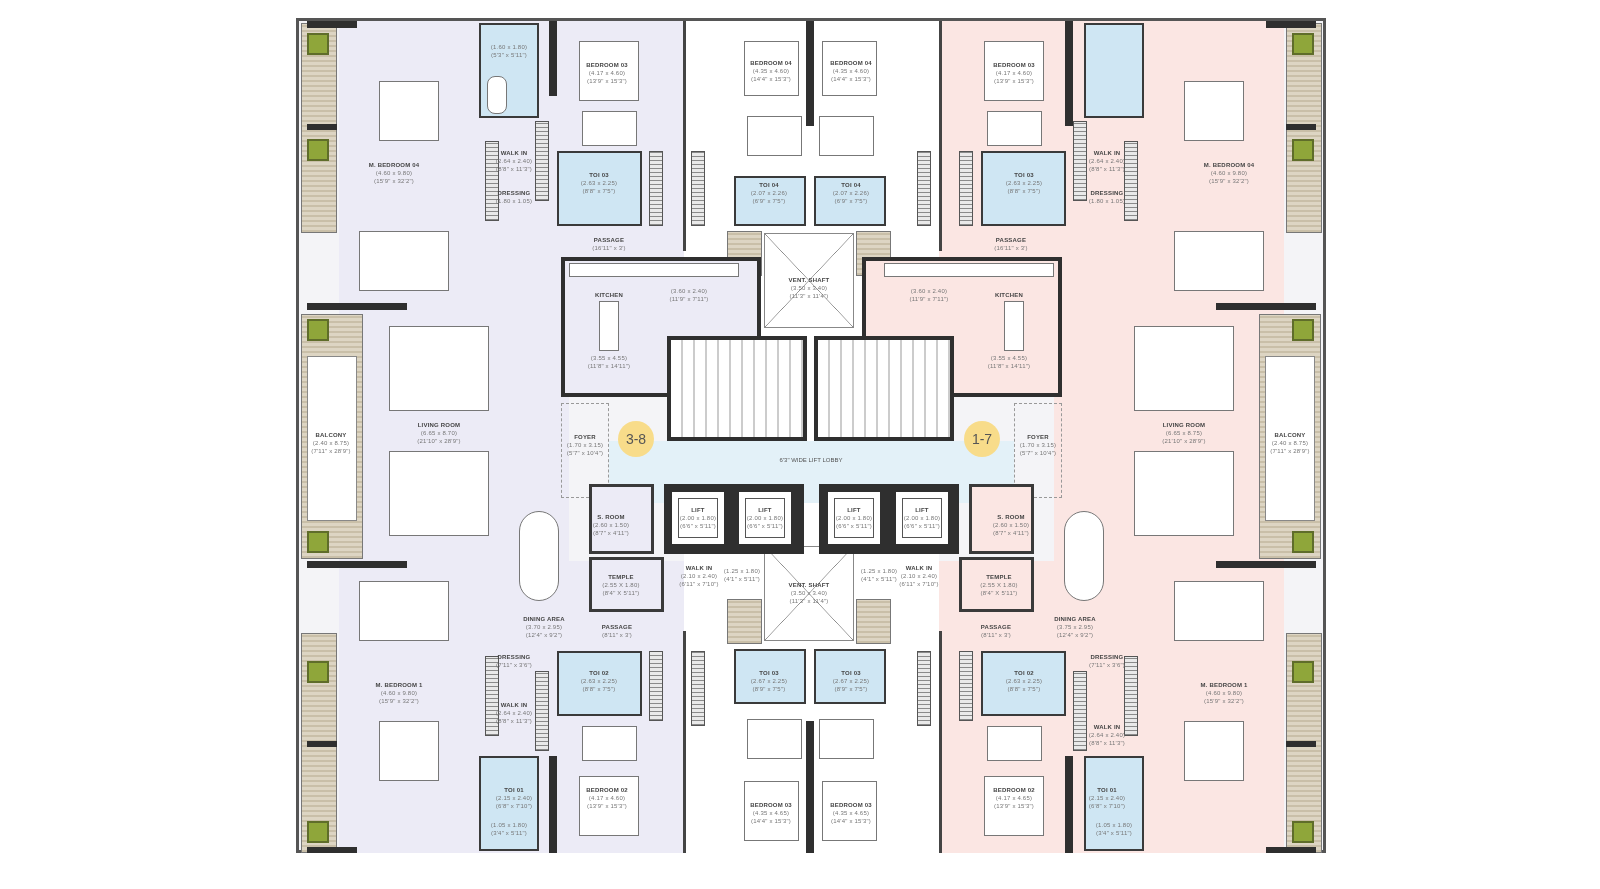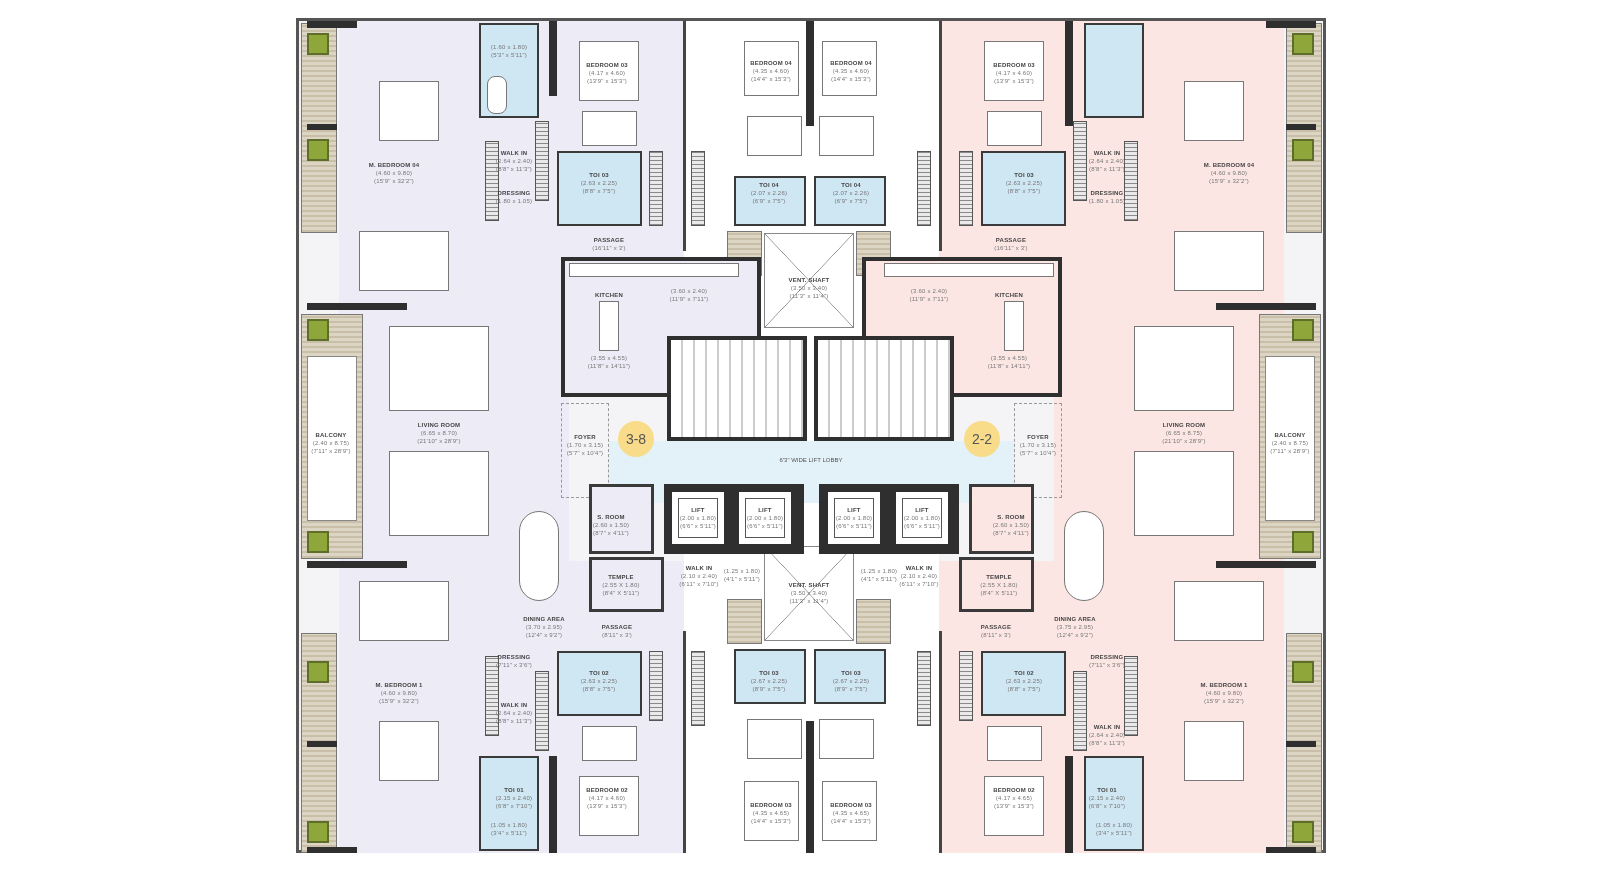--- a/index.html
+++ b/index.html
@@ -247,21 +247,21 @@
       <span class="dim">(3.55 x 4.55)</span>
       <span class="dim">(11'8" x 14'11")</span>
     </div>
 
   <div class="abs stair" style="left:368px;top:315px;width:140px;height:105px;"></div>
   <div class="abs stair" style="left:515px;top:315px;width:140px;height:105px;"></div>
 
   <div class="abs zone-lobby" style="left:310px;top:420px;width:405px;height:62px;"></div>
   <div class="lobby-text" style="left:512px;top:436px;">6'3" WIDE LIFT LOBBY</div>
   <div class="badge" style="left:337px;top:418px;">3-8</div>
-  <div class="badge" style="left:683px;top:418px;">2-2</div>
+  <div class="badge" style="left:683px;top:418px;">1-7</div>
 
   <div class="abs" style="left:262px;top:382px;width:48px;height:95px;border:1px dashed #999;"></div>
   <div class="label" style="left:286px;top:412px;">
       <span class="name">FOYER</span>
       <span class="dim">(1.70 x 3.15)</span>
       <span class="dim">(5'7" x 10'4")</span>
     </div>
   <div class="abs" style="left:715px;top:382px;width:48px;height:95px;border:1px dashed #999;"></div>
   <div class="label" style="left:739px;top:412px;">
       <span class="name">FOYER</span>

